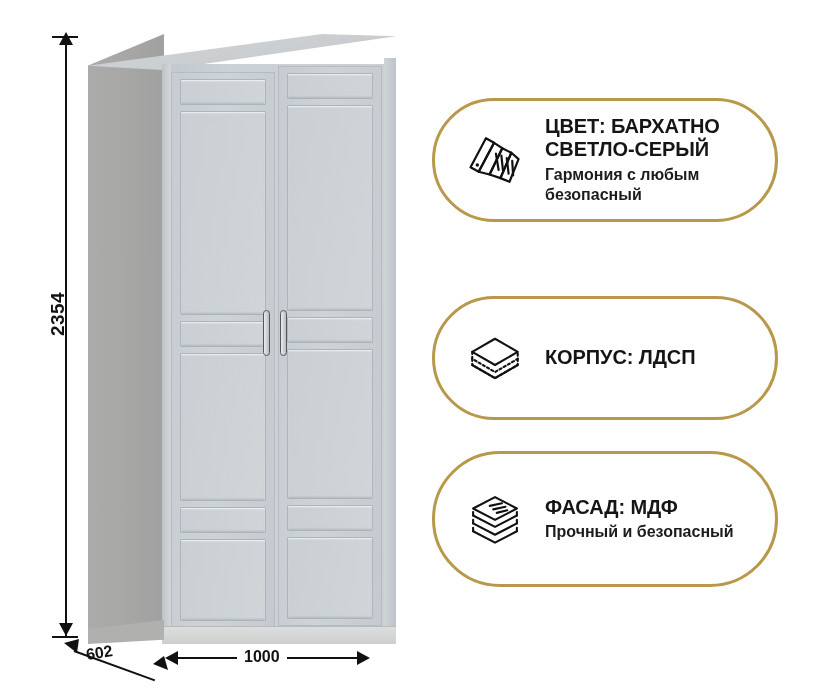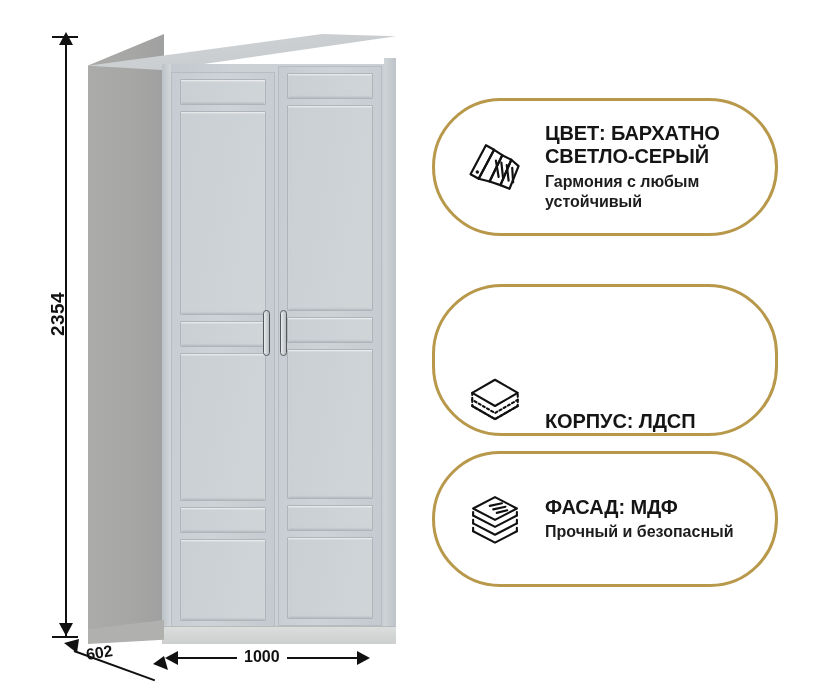--- a/index.html
+++ b/index.html
@@ -220,22 +220,22 @@
     left: 0;
     width: 346px;
     border: 3px solid #b8984a;
     border-radius: 70px;
     background: #ffffff;
     display: flex;
     align-items: center;
     padding: 0 18px 0 26px;
     gap: 16px;
   }
-  #card-0 { top: 98px;  height: 138px; justify-content: space-between; }
-  #card-1 { top: 284px; height: 152px; align-items: flex-end; }
+  #card-0 { top: 98px;  height: 124px; justify-content: space-between; }
+  #card-1 { top: 296px; height: 124px; }
   #card-2 { top: 451px; height: 136px; }
 
   .card-icon {
     flex: 0 0 auto;
     width: 68px; height: 68px;
     display: flex; align-items: center; justify-content: center;
   }
   .card-icon svg { display: block; }
   .card-text { flex: 1 1 auto; }
   .card-title {
@@ -327,21 +327,21 @@
           <path d="M40 19 L50 24 L38 52 L26 48 Z"></path>
           <path d="M50 24 L58 31 L48 56 L38 52 Z"></path>
           <path d="M33 25 L36 43"></path>
           <path d="M39 27 L41 45"></path>
           <path d="M45 30 L47 47"></path>
           <path d="M51 33 L52 49"></path>
         </svg>
       </div>
       <div class="card-text">
         <div class="card-title">ЦВЕТ: БАРХАТНО СВЕТЛО-СЕРЫЙ</div>
-        <div class="card-sub">Гармония с любым устойчивый</div>
+        <div class="card-sub">Гармония с любым безопасный</div>
       </div>
     </div>
 
     <div class="card" id="card-1">
       <div class="card-icon">
         <svg viewBox="0 0 64 64" width="56" height="56" fill="none" stroke="#111" stroke-width="2.4" stroke-linejoin="round" stroke-linecap="round">
           <path d="M32 10 L58 25 L32 40 L6 25 Z"></path>
           <path d="M6 25 L6 33 L32 48 L58 33 L58 25" stroke-dasharray="2.5 3"></path>
           <path d="M6 33 L6 40 L32 55 L58 40 L58 33" stroke-dasharray="2.5 3"></path>
           <path d="M6 40 L32 55 L58 40"></path>

